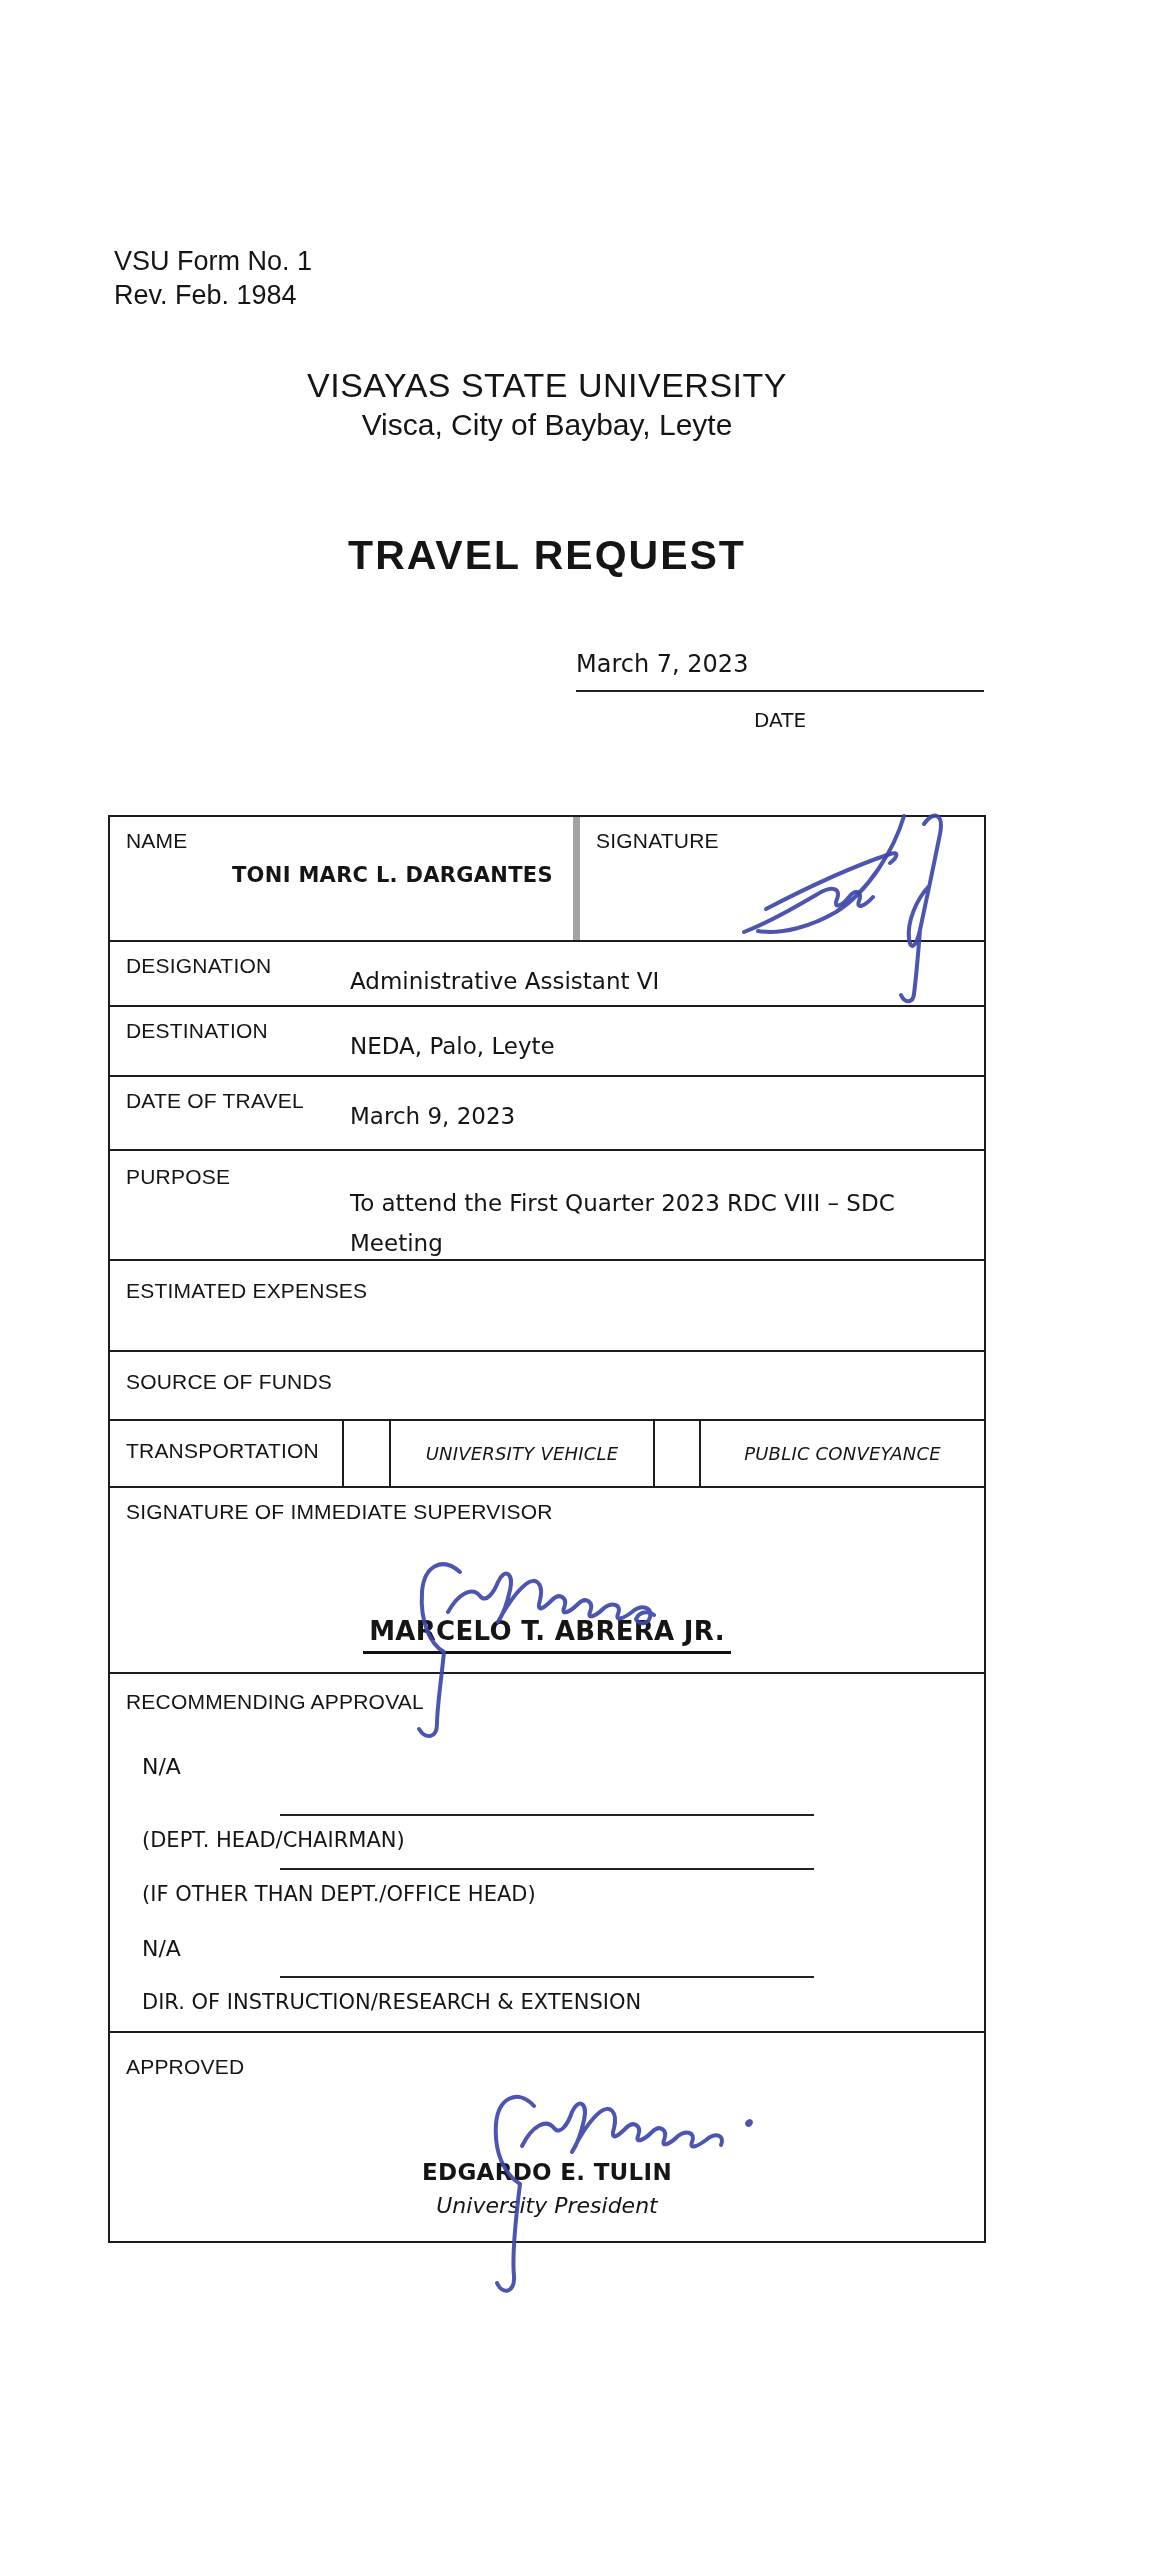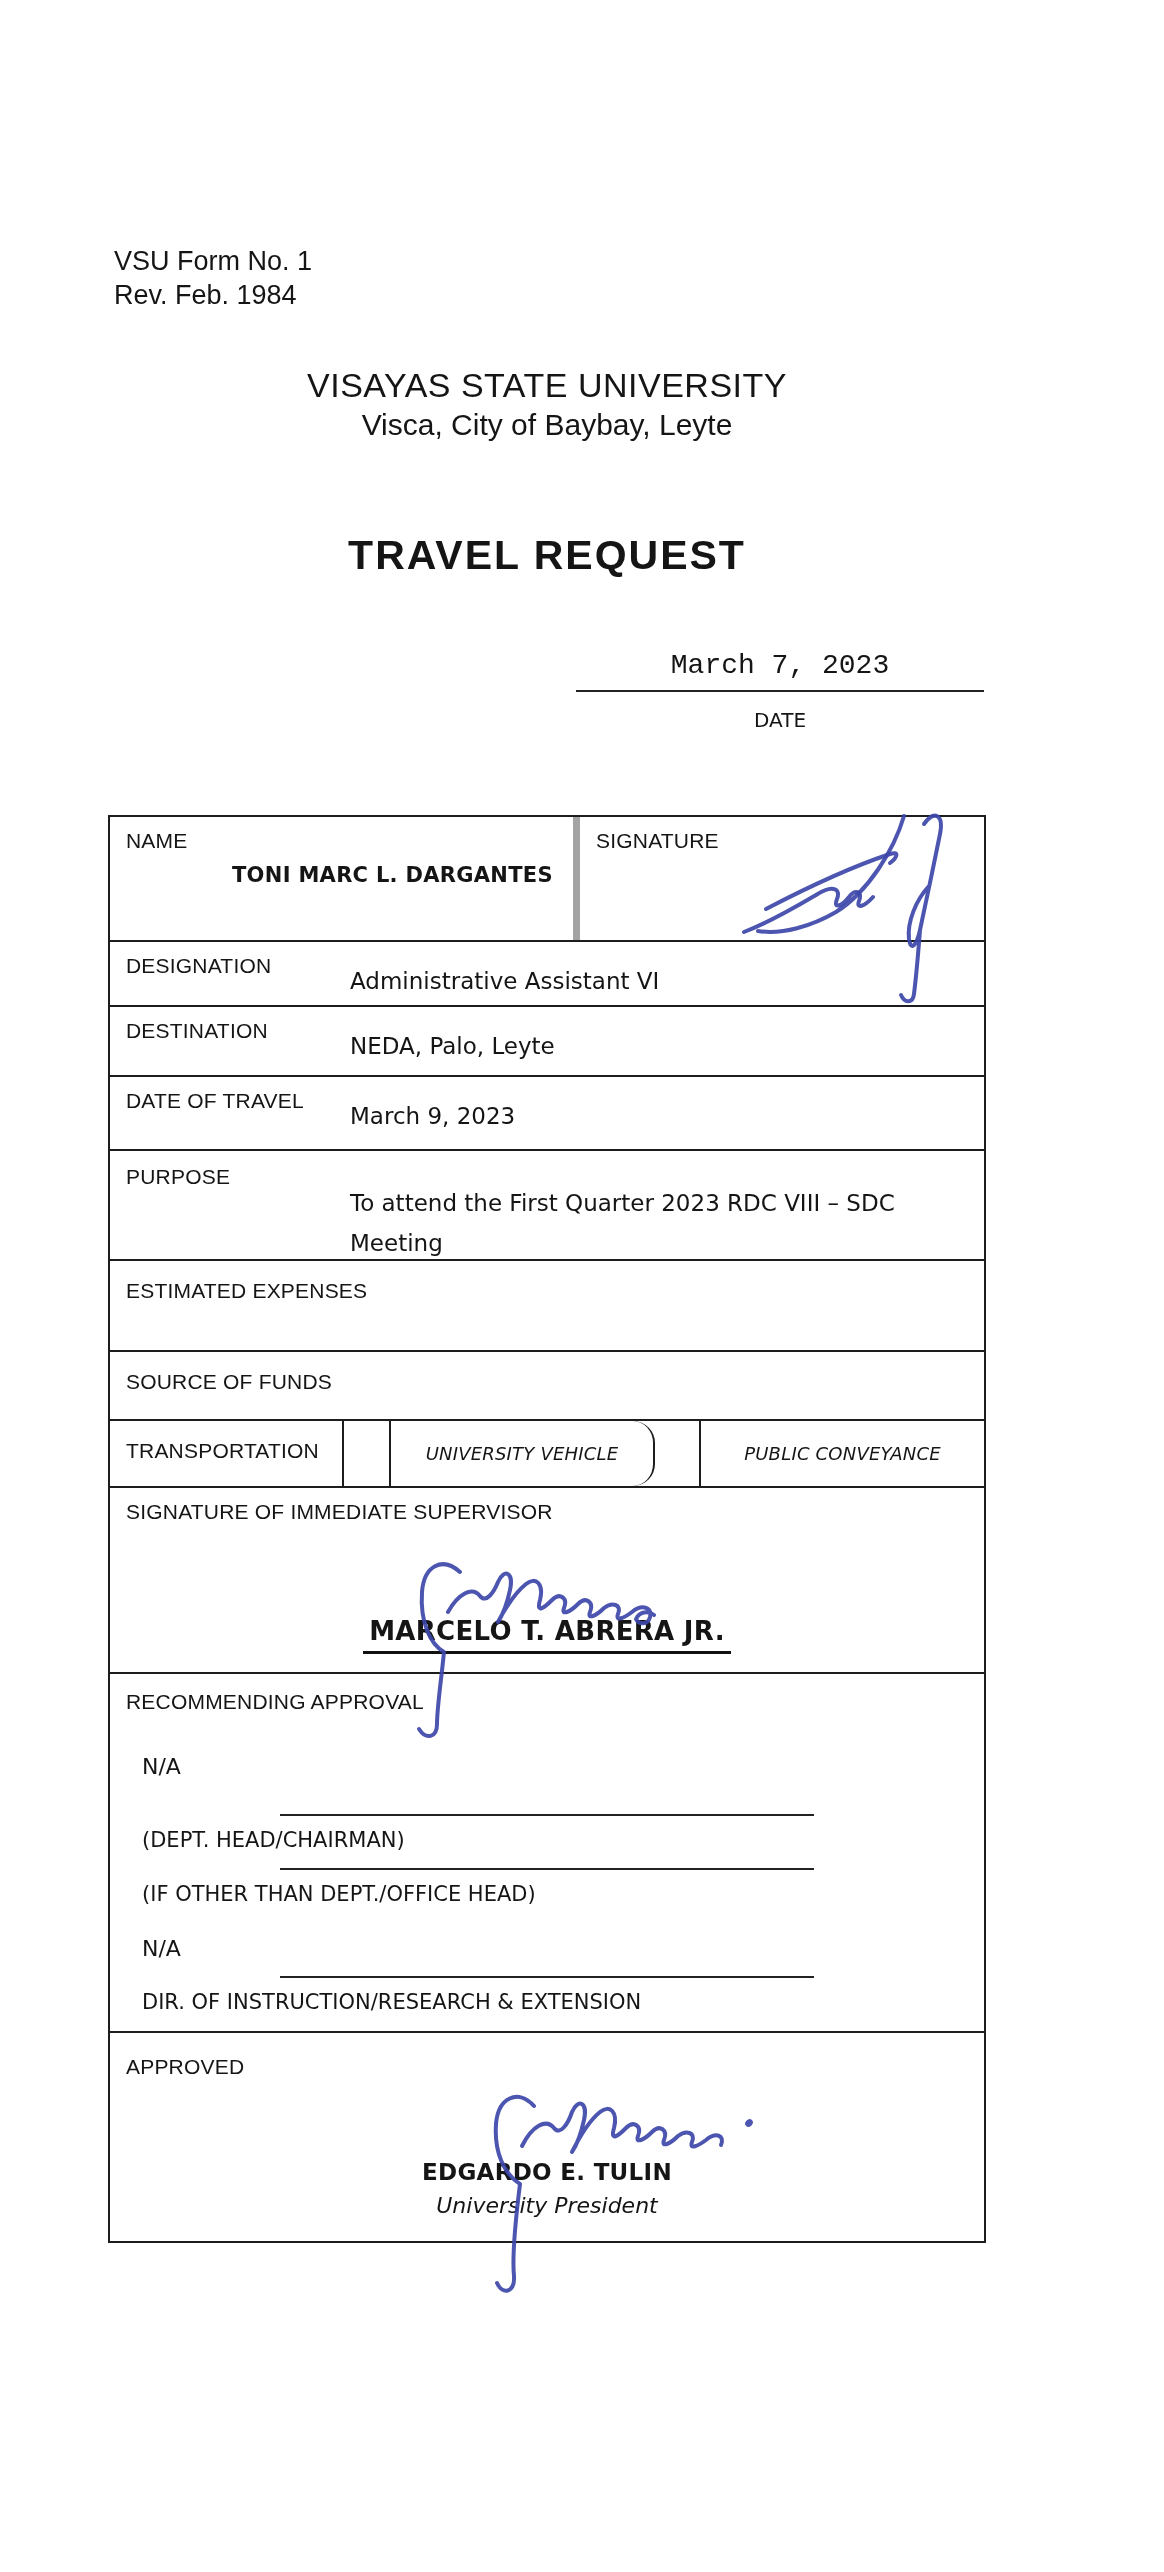--- a/index.html
+++ b/index.html
@@ -9,21 +9,21 @@
   
   .form-no{position:absolute;left:114px;top:246px;font-family:"Liberation Sans",sans-serif;font-size:27px;}
   .form-rev{position:absolute;left:114px;top:280px;font-family:"Liberation Sans",sans-serif;font-size:27px;}
   .univ{position:absolute;left:108px;top:366px;width:878px;text-align:center;
         font-family:"Liberation Sans",sans-serif;font-weight:normal;font-size:34px;letter-spacing:.5px;}
   .addr{position:absolute;left:108px;top:408px;width:878px;text-align:center;
         font-family:"Liberation Sans",sans-serif;font-size:30px;}
   .title{position:absolute;left:108px;top:532px;width:878px;text-align:center;
          font-family:"Liberation Sans",sans-serif;font-weight:bold;font-size:41px;letter-spacing:2px;}
 
-  .date-value{position:absolute;left:576px;top:650px;width:408px;text-align:center;font-size:28px;font-family:Liberation Mono, monospace;}
+  .date-value{position:absolute;left:576px;top:650px;width:408px;font-size:24px;}
   .date-line{position:absolute;left:576px;top:690px;width:408px;border-top:2px solid #222;}
   .date-label{position:absolute;left:576px;top:708px;width:408px;text-align:center;font-size:20px;}
 
   
   .table{position:absolute;left:108px;top:815px;width:878px;height:1428px;
          border:2px solid #1d1d1d;box-sizing:border-box;display:flex;flex-direction:column;}
   .row{position:relative;box-sizing:border-box;border-bottom:2px solid #1d1d1d;flex:0 0 auto;}
   .r1{height:125px;display:flex;}
   .r2{height:65px;} .r3{height:70px;} .r4{height:74px;} .r5{height:110px;}
   .r6{height:91px;} .r7{height:69px;} .r8{height:67px;display:flex;}
@@ -38,21 +38,21 @@
   .sig-cell{flex:1;}
   .name-val{position:absolute;left:122px;top:46px;font-size:21px;font-weight:bold;letter-spacing:.3px;}
 
   .r5 .lbl{top:14px;} .r5 .val{top:32px;width:585px;line-height:40px;}
   .r6 .lbl,.r7 .lbl,.r8 .lbl{top:18px;}
 
   .t-label{width:234px;border-right:2px solid #1d1d1d;}
   .t-box{border-right:2px solid #1d1d1d;}
   .t-box1{width:47px;} .t-box2{width:46px;}
   .t-opt{display:flex;align-items:center;justify-content:center;
-         font-size:18px;font-style:italic;letter-spacing:.2px;border-radius:22px;}
+         font-size:18px;font-style:italic;letter-spacing:.2px;}
   .t-opt1{width:264px;border-right:2px solid #1d1d1d;}
   .t-opt2{flex:1;border-right:none;}
 
   .sup-name{position:absolute;left:0;top:128px;width:100%;text-align:center;}
   .sup-name span{display:inline-block;font-size:26px;font-weight:bold;letter-spacing:.3px;
                  border-bottom:3px solid #111;padding:0 6px 5px 6px;}
 
   .c-item{position:absolute;left:0;width:100%;text-align:left;padding-left:32px;}
   .na1{top:80px;font-size:22px;} .na2{top:262px;font-size:22px;}
   .cap{font-size:21px;}

